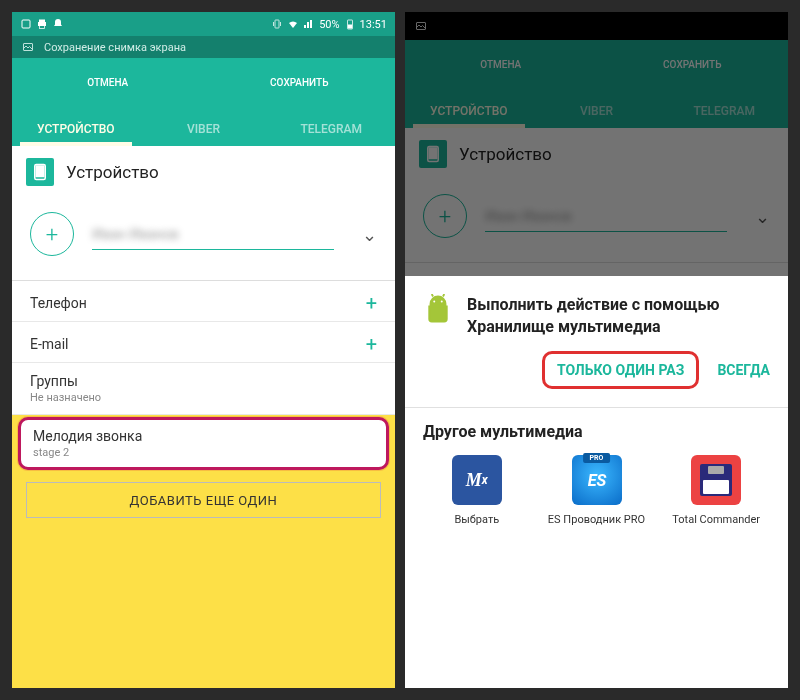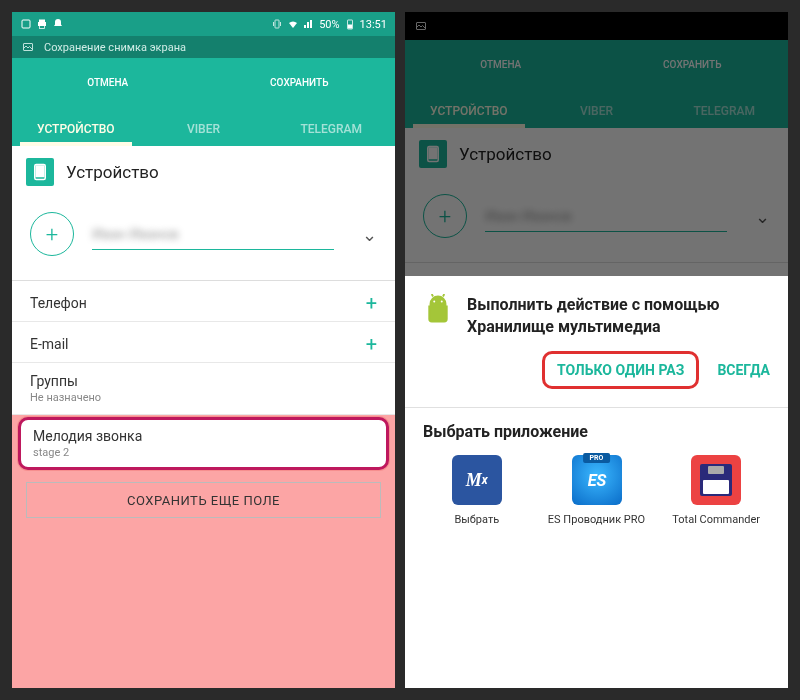--- a/index.html
+++ b/index.html
@@ -1,18 +1,18 @@
 <!DOCTYPE html>
 <html><head>
 <meta charset="utf-8">
 <style>
   * { box-sizing: border-box; margin: 0; padding: 0; font-family: Roboto, Arial, sans-serif; }
   body { background: #000; width: 800px; height: 700px; overflow: hidden; }
   .container { display: flex; width: 800px; height: 700px; background: #2a2a2a; padding: 12px; gap: 10px; }
-  .phone { flex: 1; background: #fca5a5; display: flex; flex-direction: column; overflow: hidden; position: relative; }
+  .phone { flex: 1; background: #fde047; display: flex; flex-direction: column; overflow: hidden; position: relative; }
   
   .statusbar { background: #199f88; height: 24px; color: #fff; font-size: 11px; display: flex; align-items: center; justify-content: space-between; padding: 0 8px; }
   .statusbar-left { display: flex; gap: 4px; align-items: center; }
   .statusbar-right { display: flex; gap: 4px; align-items: center; }
   .sb-icon { width: 12px; height: 12px; display: inline-block; }
   
   .notif-strip { background: #14806d; height: 22px; color: #d0ece6; font-size: 11px; display: flex; align-items: center; padding: 0 10px; gap: 10px; }
   .notif-strip.dark { background: #000; color: #fff; height: 28px; font-size: 12px; }
   
   .topbar { background: #1cb79c; height: 48px; display: flex; align-items: center; justify-content: flex-end; color: #fff; font-size: 10px; font-weight: 500; }
@@ -177,21 +177,21 @@
       </div>
     </div>
     <div class="simple-row">
       <div class="field-label">Группы</div>
       <div class="sub">Не назначено</div>
     </div>
     <div class="simple-row highlight-red">
       <div class="field-label">Мелодия звонка</div>
       <div class="sub">stage 2</div>
     </div>
-    <div class="add-field-btn">СОХРАНИТЬ ЕЩЕ ПОЛЕ</div>
+    <div class="add-field-btn">ДОБАВИТЬ ЕЩЕ ОДИН</div>
   </div>
 
   <div class="phone right">
     <div class="notif-strip dark">
       <span class="sb-icon">
         <svg viewBox="0 0 24 24" fill="none" stroke="#fff" stroke-width="1.8">
             <rect x="3" y="5" width="18" height="14" rx="1"></rect>
             <path d="M3 15l5-5 4 4 3-3 6 6"></path>
           </svg>
       </span>
@@ -239,21 +239,21 @@
               <circle cx="15" cy="6" r="0.8" fill="#fff"></circle>
             </svg>
         </span>
         <div class="sheet-title">Выполнить действие с помощью Хранилище мультимедиа</div>
       </div>
       <div class="sheet-actions">
         <span class="sheet-act highlight">ТОЛЬКО ОДИН РАЗ</span>
         <span class="sheet-act">ВСЕГДА</span>
       </div>
       <hr class="sheet-divider">
-      <div class="other-apps-title">Выбрать приложение</div>
+      <div class="other-apps-title">Другое мультимедиа</div>
       <div class="apps-row">
         <div class="app">
           <div class="app-icon mx-icon">M<span style="font-size:12px">x</span></div>
           <div class="app-label">Выбрать</div>
         </div>
         <div class="app">
           <div class="app-icon es-icon">
             <span class="pro-tag">PRO</span>
             <svg width="28" height="28" viewBox="0 0 24 24">
                 <text x="4" y="17" font-family="Arial" font-style="italic" font-weight="bold" font-size="14" fill="#fff">ES</text>

